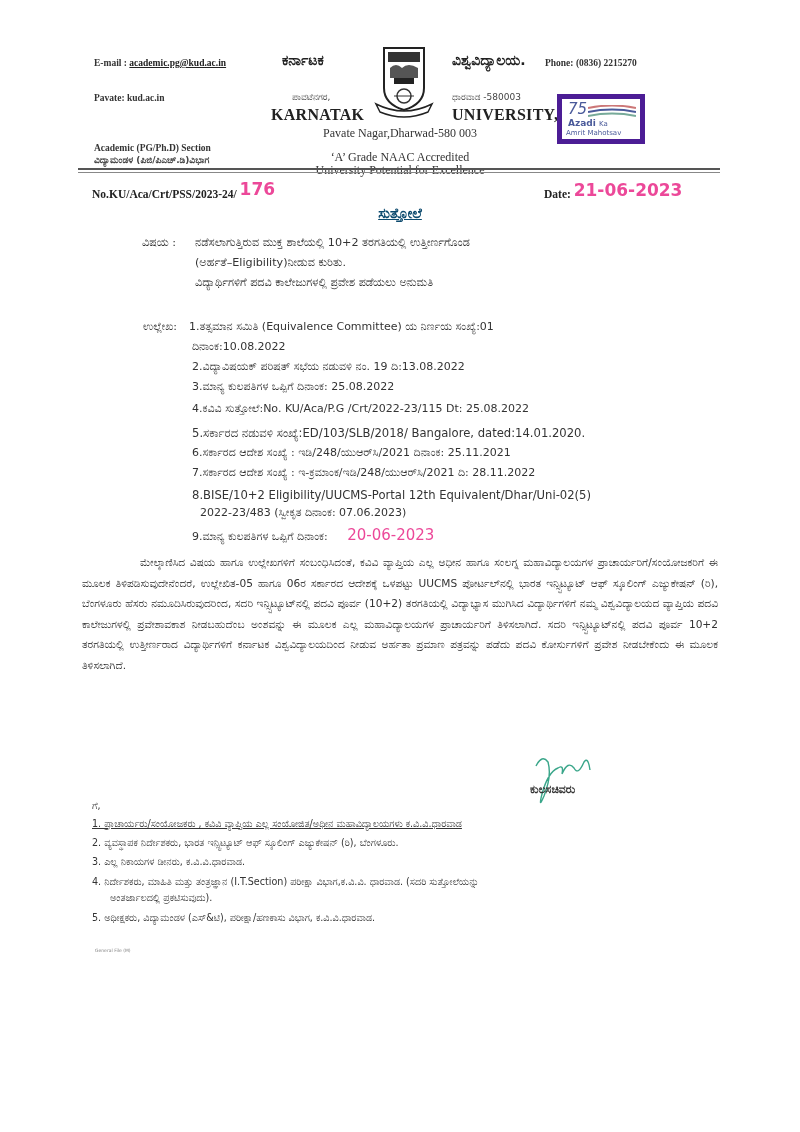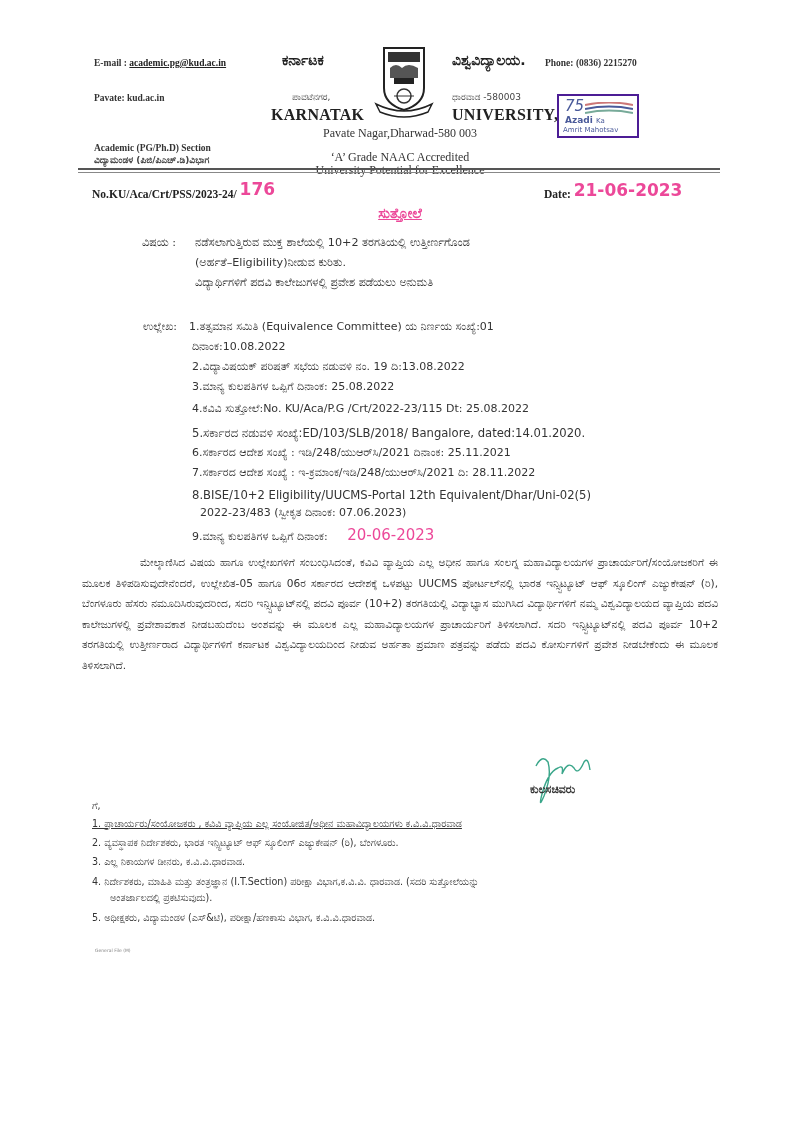--- a/index.html
+++ b/index.html
@@ -11,27 +11,27 @@
   .hdr-small { font-family: "Liberation Serif", serif; font-size: 9.5px; font-weight: bold; color: #333; }
   .kn-big { font-family: "DejaVu Sans", sans-serif; font-size: 14px; font-weight: bold; color: #222; }
   .kn-small { font-family: "DejaVu Sans", sans-serif; font-size: 9px; color: #444; }
   .en-big { font-family: "Liberation Serif", serif; font-size: 16px; font-weight: bold; color: #222; letter-spacing: 0.3px; }
   .en-mid { font-family: "Liberation Serif", serif; font-size: 12px; color: #333; }
   .en-sm { font-family: "Liberation Serif", serif; font-size: 12px; color: #333; margin-top: 8px; }
   .rule1 { left: 78px; width: 642px; height: 2px; background: #555; top: 168px; }
   .rule2 { left: 78px; width: 642px; height: 1px; background: #888; top: 172px; }
   .ref-no { font-family: "Liberation Serif", serif; font-size: 11.5px; font-weight: bold; color: #222; }
   .hand { font-family: "DejaVu Sans", sans-serif; color: #ec4899; }
-  .title-kn { font-family: "DejaVu Sans", sans-serif; font-size: 14px; font-weight: bold; text-decoration: underline; color: #ec4899; }
+  .title-kn { font-family: "DejaVu Sans", sans-serif; font-size: 14px; font-weight: bold; text-decoration: underline; color: #0c4a6e; }
   .body-kn { font-family: "DejaVu Sans", sans-serif; font-size: 11.2px; color: #333; line-height: 20px; }
   .ref-line { font-family: "DejaVu Sans", sans-serif; font-size: 11px; color: #333; white-space: nowrap; }
   .para { font-family: "DejaVu Sans", sans-serif; font-size: 10.6px; color: #333; line-height: 20.5px; text-align: justify; }
   .cc { font-family: "DejaVu Sans", sans-serif; font-size: 9.6px; color: #333; white-space: nowrap; }
   .footer-tag { font-family: "DejaVu Sans", sans-serif; font-size: 4.5px; color: #888; }
-  .logo-box { border: 2px solid #4c1d95; }
+  .logo-box { border: 5px solid #4c1d95; }
   a.link { color: #222; text-decoration: underline; }
 </style>
 </head>
 <body>
 
 <div class="abs hdr-small" style="left:94px; top:58px;">
   <span>E-mail : </span><a class="link" href="#">academic.pg@kud.ac.in</a>
 </div>
 <div class="abs hdr-small" style="left:94px; top:93px;">Pavate: kud.ac.in</div>
 

